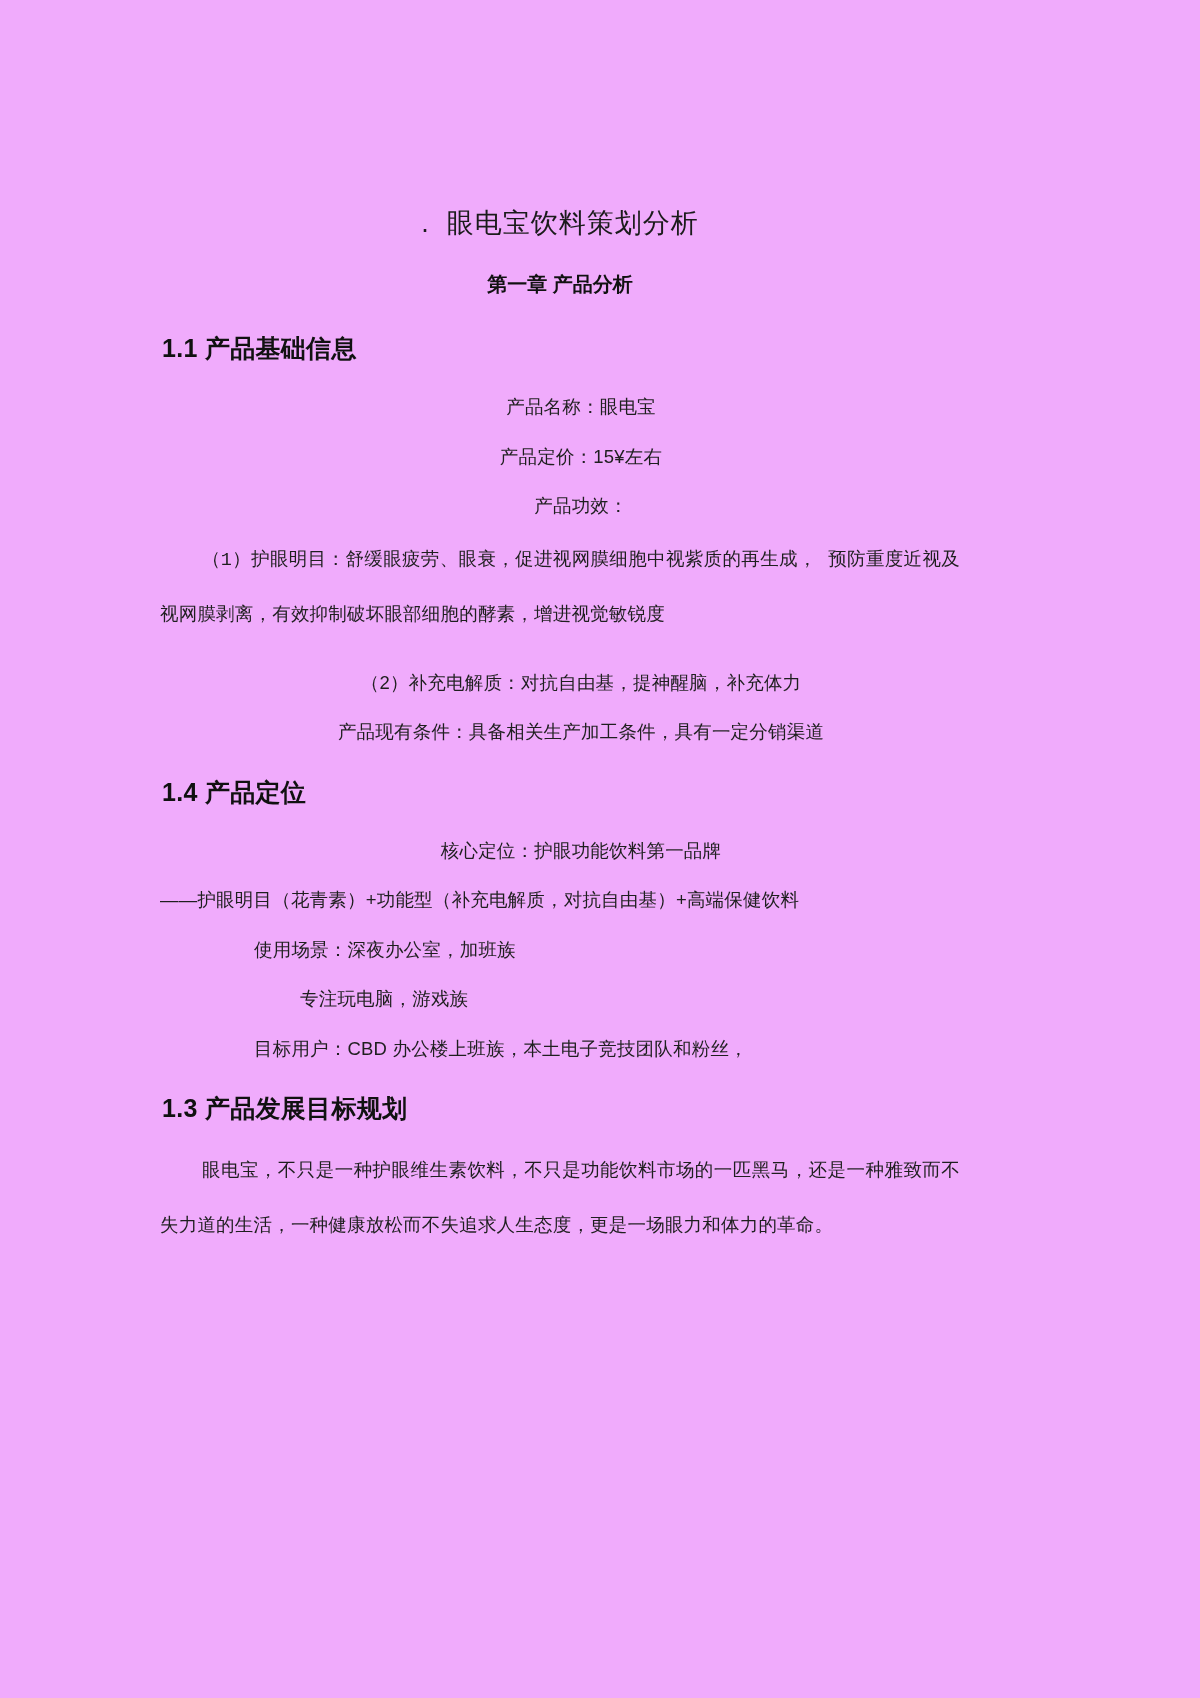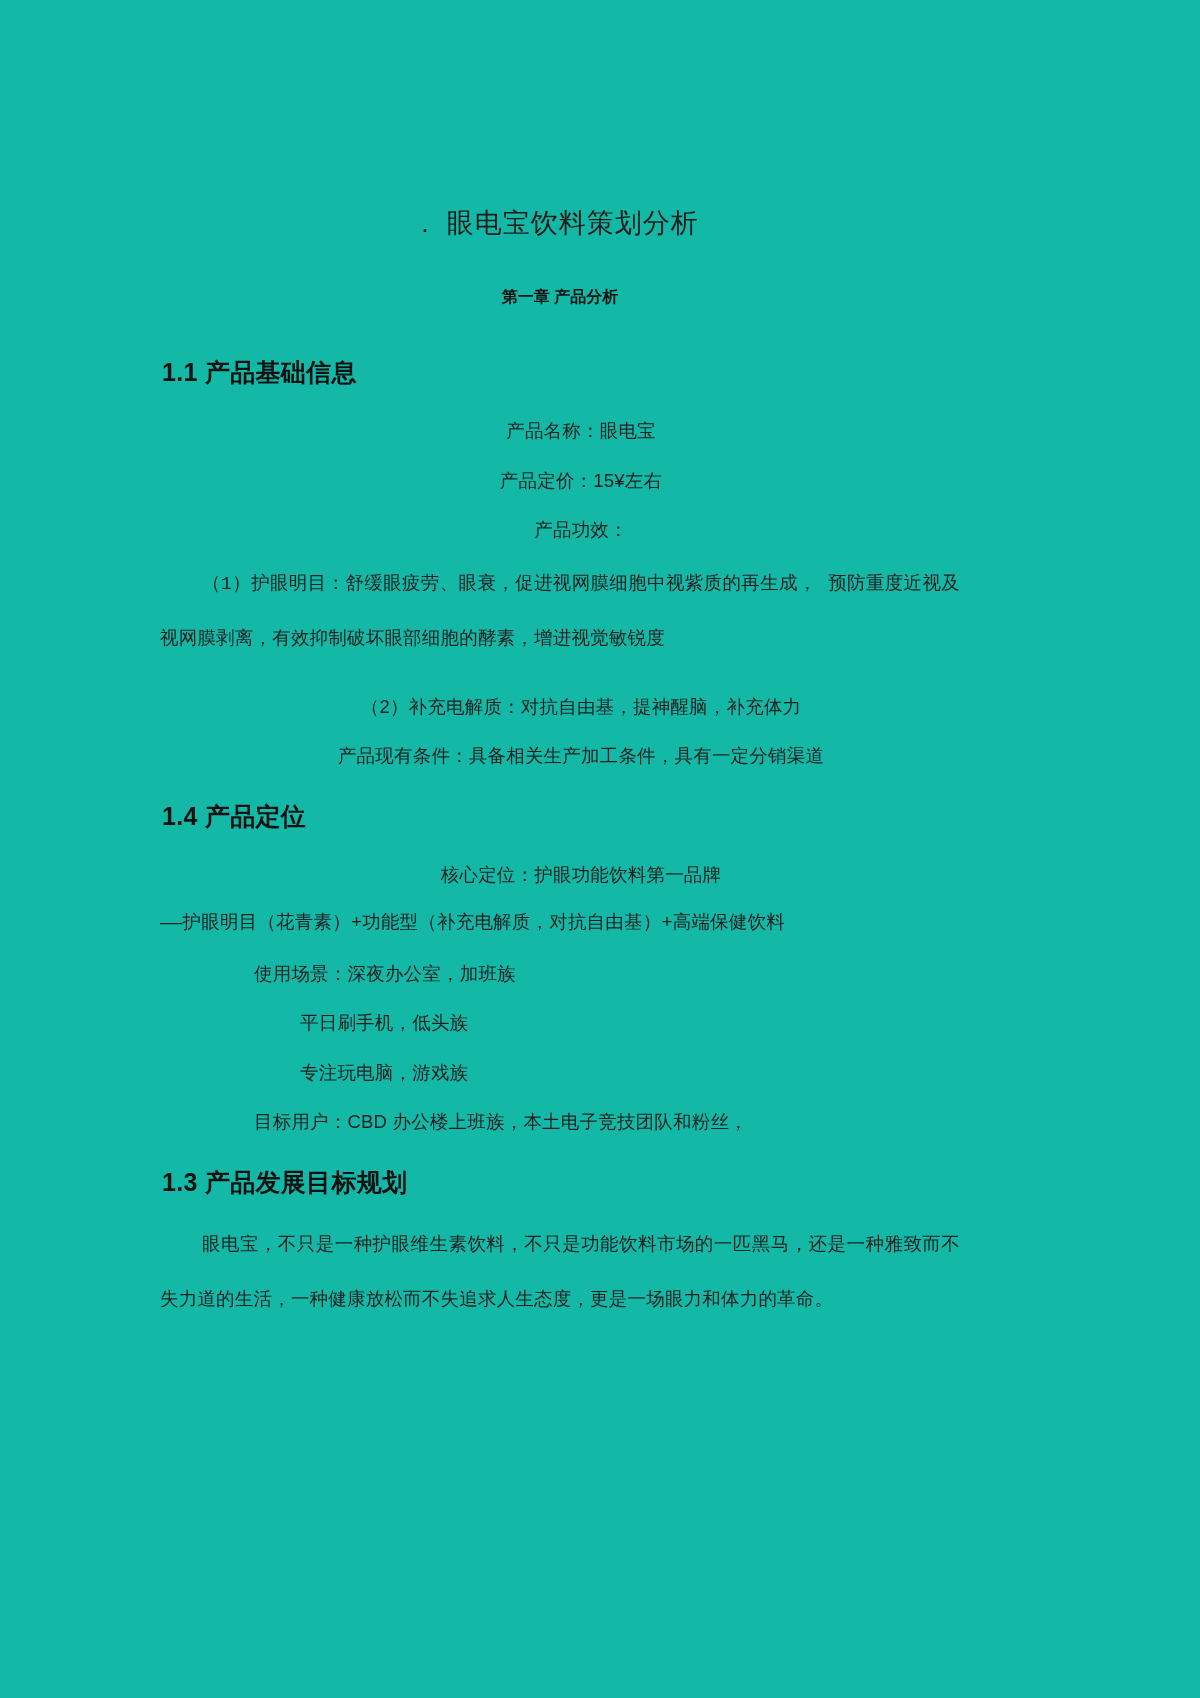--- a/index.html
+++ b/index.html
@@ -9,45 +9,45 @@
   }
   body {
     font-family: "Liberation Sans", "DejaVu Sans", sans-serif;
     color: #1a1a1a;
   }
   .page {
     position: relative;
     width: 1200px;
     height: 1698px;
     margin: 0 auto;
-    background: #14b8a6;
+    background: #f0abfc;
     box-sizing: border-box;
     overflow: hidden;
   }
   .content {
     position: absolute;
     left: 160px;
     top: 0;
     width: 800px;
   }
   .doc-title {
     font-size: 27px;
     font-weight: 400;
     text-align: center;
     letter-spacing: 1px;
     margin: 0;
     padding-top: 205px;
     color: #1b1b1b;
     white-space: pre;
   }
   .chapter-title {
-    font-size: 16px;
+    font-size: 20px;
     font-weight: bold;
     text-align: center;
-    margin: 16px;
+    margin: 0;
     padding-top: 30px;
     color: #111;
   }
   .h2 {
     font-size: 25px;
     font-weight: bold;
     margin: 2px;
     padding-top: 32px;
     color: #111;
     letter-spacing: 0.3px;
@@ -65,21 +65,20 @@
     text-align: center;
   }
   .indent2 {
     padding-left: 140px;
   }
   .indent-sm {
     padding-left: 50px;
   }
   .noindent {
     padding-left: 0;
-    font-family: Liberation Mono, monospace;
   }
   .flow {
     font-size: 18.5px;
     line-height: 55px;
     margin: 0;
     padding-top: 17px;
     color: #1f1f1f;
     text-align: justify;
     text-justify: inter-ideograph;
     letter-spacing: 0.2px;
@@ -112,21 +111,20 @@
     <p class="para indent1">（2）补充电解质：对抗自由基，提神醒脑，补充体力</p>
     <p class="para indent1">产品现有条件：具备相关生产加工条件，具有一定分销渠道</p>
 
     <h3 class="h2">1.4 产品定位</h3>
 
     <p class="para indent1">核心定位：护眼功能饮料第一品牌</p>
     <p class="para noindent">——护眼明目（花青素）+功能型（补充电解质，对抗自由基）+高端保健饮料</p>
 
     <p class="para indent-sm"><span class="b">使用场景：</span><span>深夜办公室，加班族</span></p>
 
-    <p class="para indent2">平日刷手机，低头族</p>
     <p class="para indent2">专注玩电脑，游戏族</p>
 
     <p class="para indent-sm"><span class="b">目标用户：</span><span>CBD 办公楼上班族，本土电子竞技团队和粉丝，</span></p>
 
     <h3 class="h2">1.3 产品发展目标规划</h3>
 
     <p class="flow">眼电宝，不只是一种护眼维生素饮料，不只是功能饮料市场的一匹黑马，还是一种雅致而不失力道的生活，一种健康放松而不失追求人生态度，更是一场眼力和体力的革命。</p>
 
   </div>
 </div>

